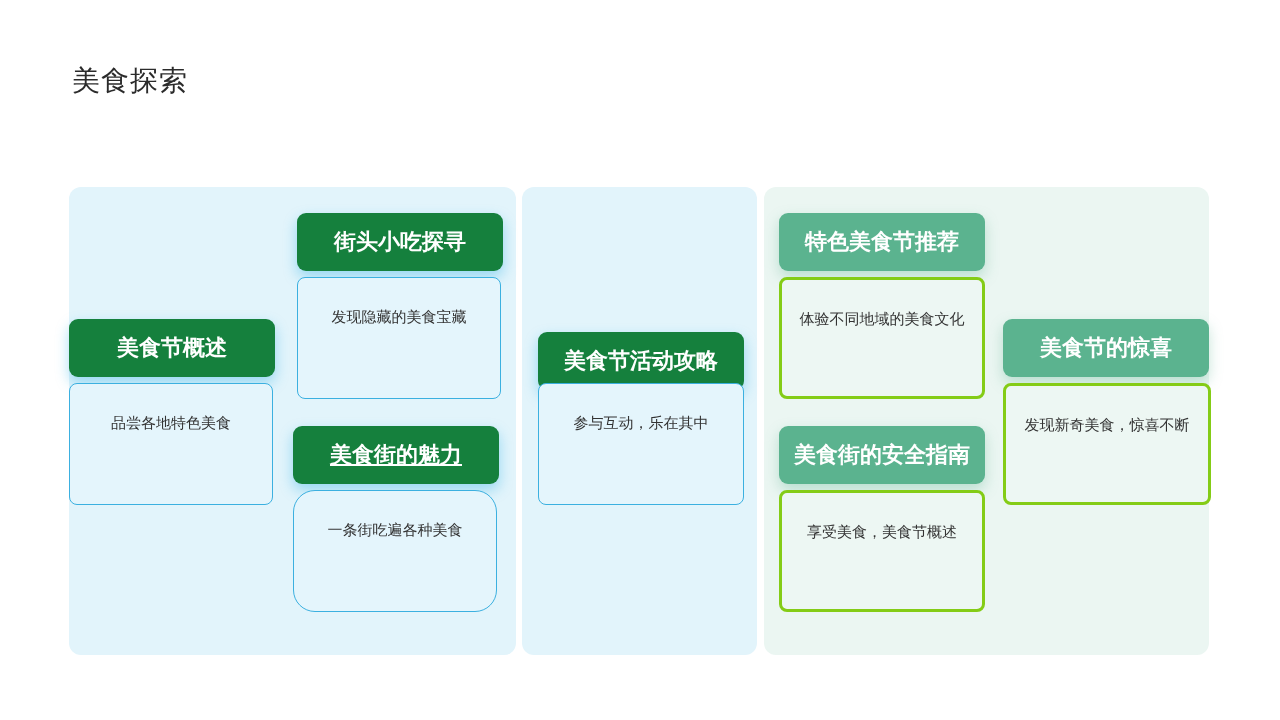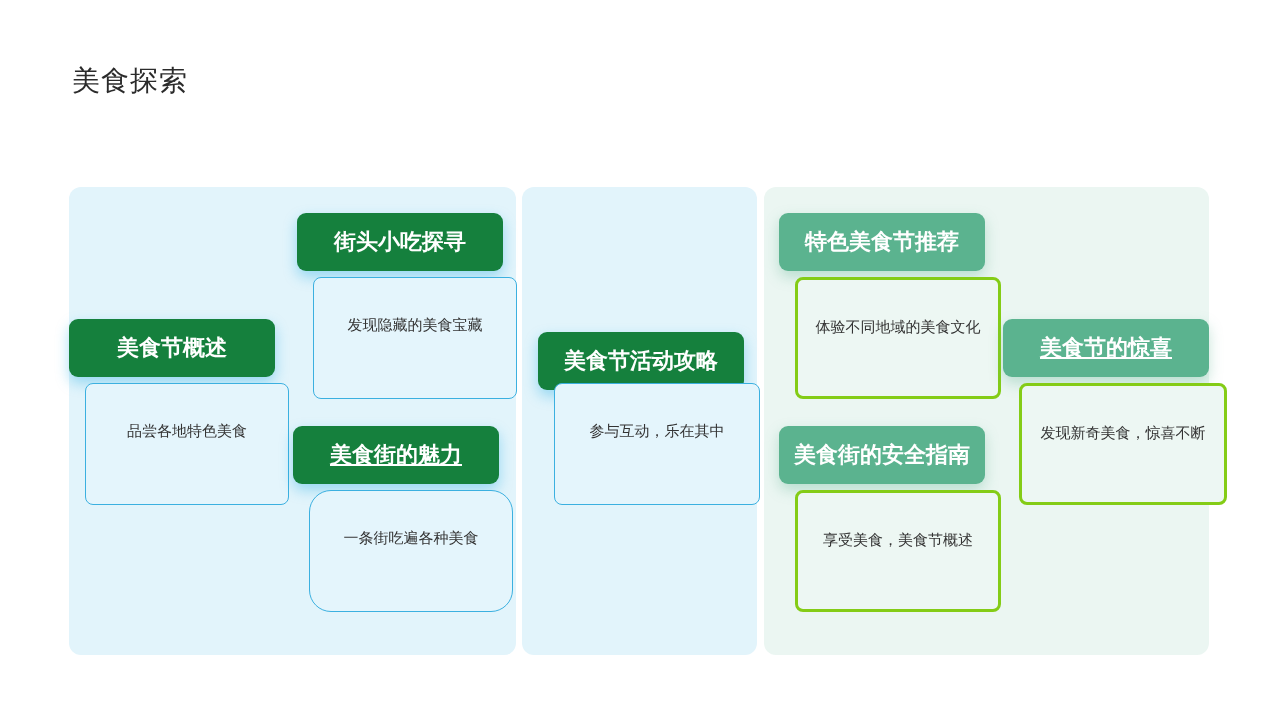--- a/index.html
+++ b/index.html
@@ -7,21 +7,21 @@
          font-family: "DejaVu Sans", "Liberation Sans", sans-serif; }
   .title { position:absolute; left:72px; top:62px; font-size:28px; font-weight:normal; color:#2b2b2b; letter-spacing:1px; }
   .panel { position:absolute; top:187px; height:468px; border-radius:12px; }
   .panel.blue { background:#e2f4fb; }
   .panel.green { background:#ebf6f2; }
   .head { position:absolute; width:206px; height:58px; border-radius:9px; color:#fff;
           font-weight:bold; font-size:22px; display:flex; align-items:center; justify-content:center; white-space:nowrap; }
   .head.blue { background:#15803d; box-shadow: 0 6px 14px rgba(8,164,227,0.35); }
   .head.green { background:#5bb38f; box-shadow: 0 6px 14px rgba(91,179,143,0.35); }
   .body { position:absolute; width:204px; height:122px; border-radius:8px; box-sizing:border-box;
-          font-size:15px; color:#333; text-align:center; padding-top:38px; white-space:nowrap;margin-left:16px; }
+          font-size:15px; color:#333; text-align:center; padding-top:30px; white-space:nowrap; }
   .body.blue { border:1px solid #3bb0e0; background:#e4f5fc; }
   .body.green { border:3px solid #84cc16; background:#edf7f3; }
 </style>
 </head>
 <body>
 
 <div class="title">美食探索</div>
 
 <div class="panel blue" style="left:69px; width:447px;"></div>
 <div class="panel blue" style="left:522px; width:235px;"></div>
@@ -38,14 +38,14 @@
 
 <div class="head blue" style="left:538px; top:319px;margin-top:13px;">美食节活动攻略</div>
 <div class="body blue" style="left:538px; top:383px; width:206px;">参与互动，乐在其中</div>
 
 <div class="head green" style="left:779px; top:213px;">特色美食节推荐</div>
 <div class="body green" style="left:779px; top:277px; width:206px;">体验不同地域的美食文化</div>
 
 <div class="head green" style="left:779px; top:426px;">美食街的安全指南</div>
 <div class="body green" style="left:779px; top:490px; width:206px;">享受美食，美食节概述</div>
 
-<div class="head green" style="left:1003px; top:319px;text-decoration:underline;">美食节的惊喜</div>
+<div class="head green" style="left:1003px; top:319px;">美食节的惊喜</div>
 <div class="body green" style="left:1003px; top:383px; width:208px;">发现新奇美食，惊喜不断</div>
 
 </body></html>

